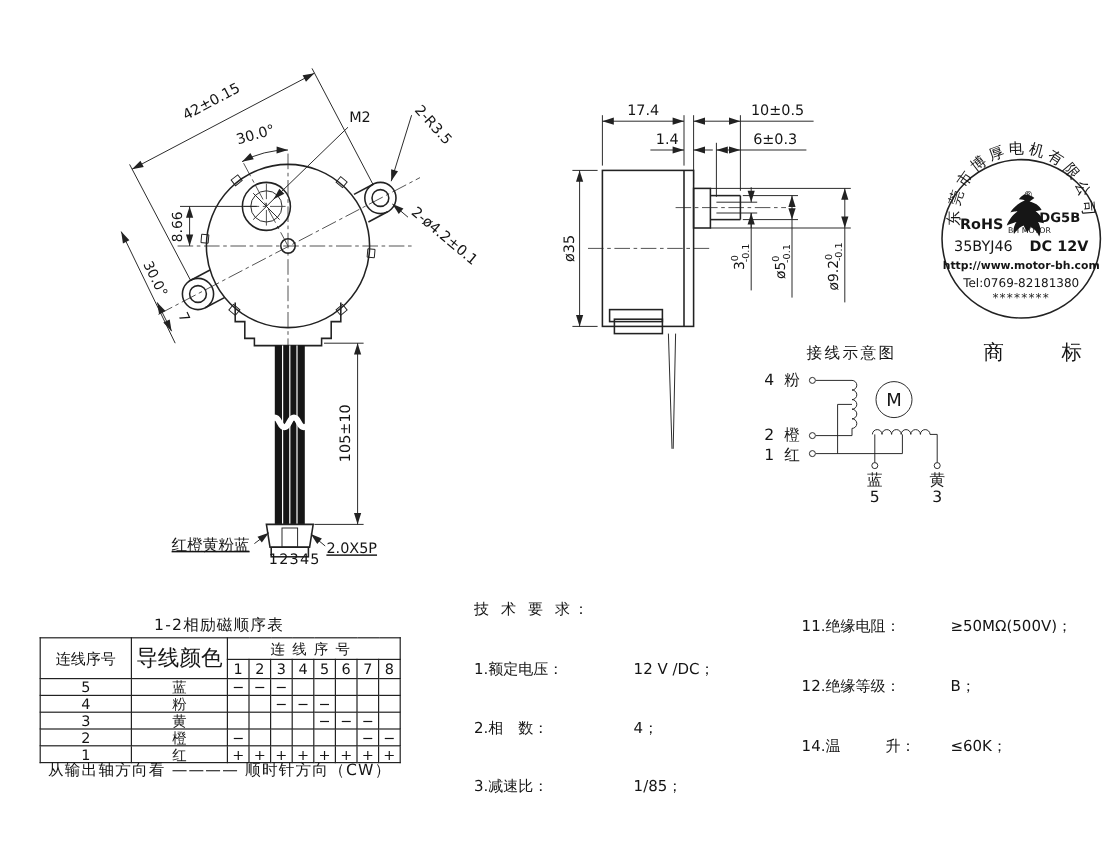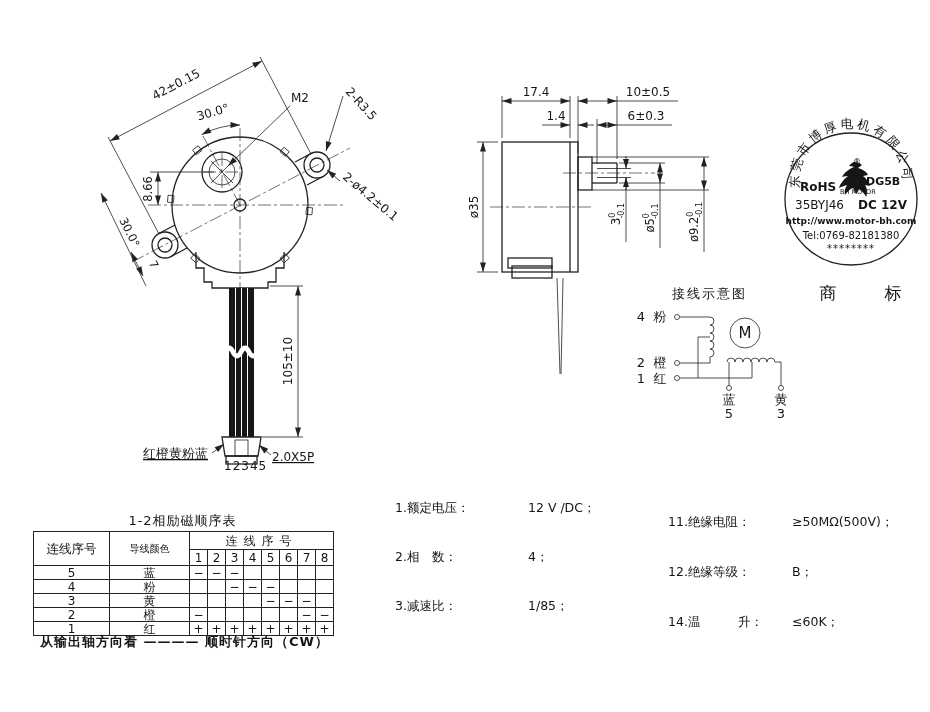--- a/index.html
+++ b/index.html
@@ -261,21 +261,21 @@
           <col style="width:18px">
           <col style="width:18px">
       <col style="width:18px">
           <col style="width:18px">
           <col style="width:18px">
           <col style="width:18px">
     </colgroup>
     <tbody>
           <tr>
       <th rowspan="2" style="font-size:12.5px">连线序号</th>
-      <th rowspan="2" style="font-size:10px">导线颜色</th>
+      <th rowspan="2" style="font-size:18px">导线颜色</th>
       <th colspan="8" class="hseq">连线序号</th>
     </tr>
     <tr>
       <th class="hnum">1</th>
       <th class="hnum">2</th>
       <th class="hnum">3</th>
       <th class="hnum">4</th>
       <th class="hnum">5</th>
       <th class="hnum">6</th>
       <th class="hnum">7</th>
@@ -337,23 +337,24 @@
             <td>+</td>
             <td>+</td>
             <td>+</td>
             <td>+</td>
             <td>+</td>
             <td>+</td>
     </tr>
   </tbody>
       </table>
 </div>
-<div class="ov fnote" style="left:40px;top:633px;font-weight:bold;">从输出轴方向看 ———— 顺时针方向（CW）</div>
+<div class="ov fnote" style="left:40px;top:633px;">从输出轴方向看 ———— 顺时针方向（CW）</div>
 
 <div class="ov tech" style="left:395px;top:468px;width:278px;">
+  <div class="ttitle">技 术 要 求：</div>
   <div class="trow"><span class="tl">1.额定电压：</span><span class="tv">12 V /DC；</span></div>
   <div class="trow"><span class="tl">2.相　数：</span><span class="tv">4；</span></div>
   <div class="trow"><span class="tl">3.减速比：</span><span class="tv">1/85；</span></div>
   
   
   
   
   
   
 </div>

